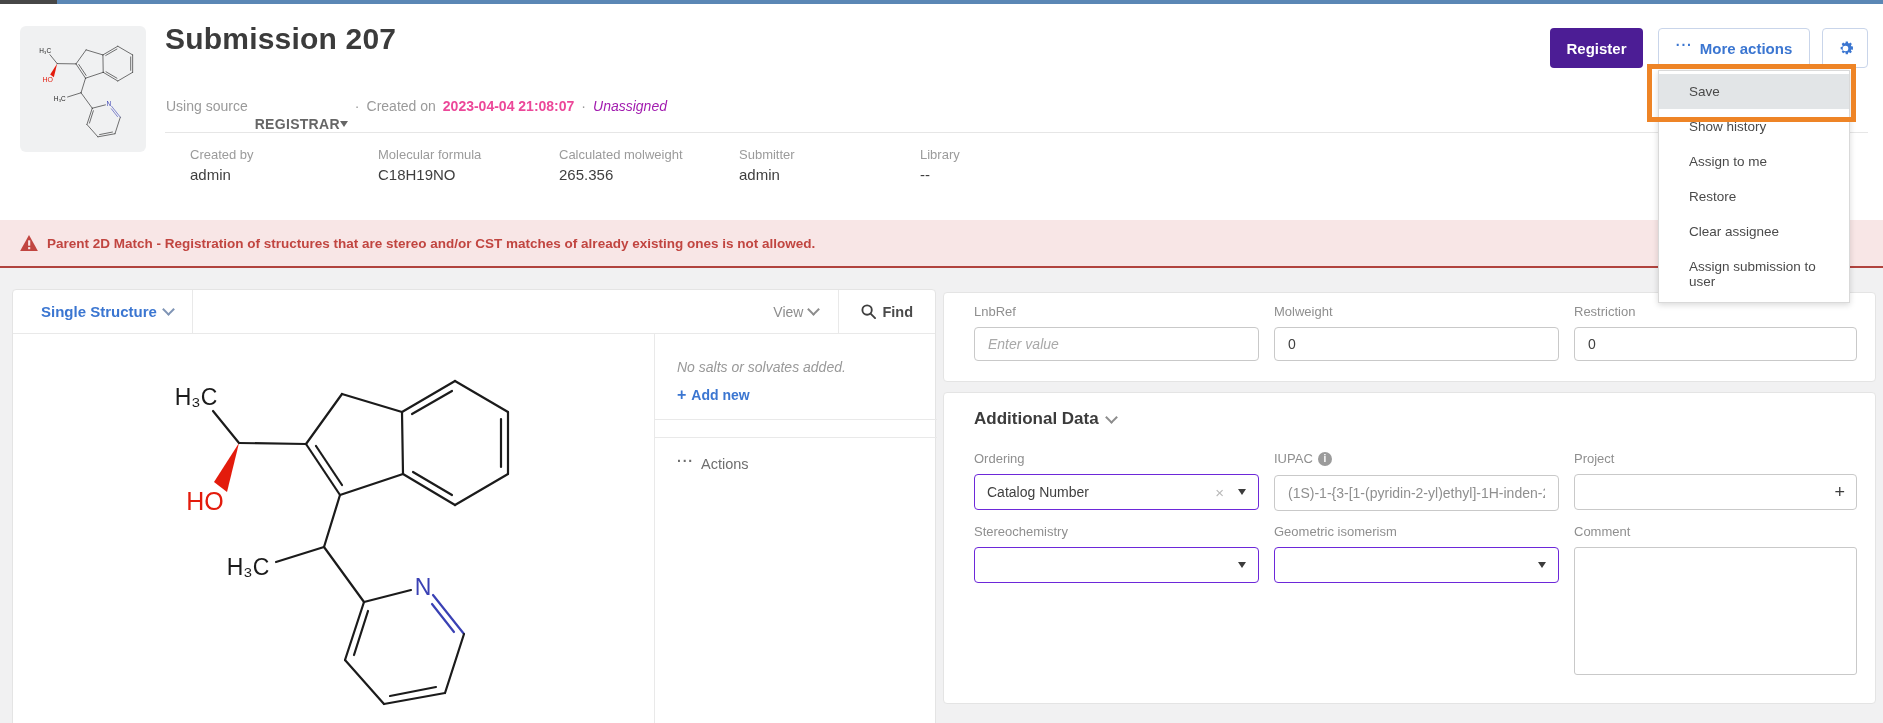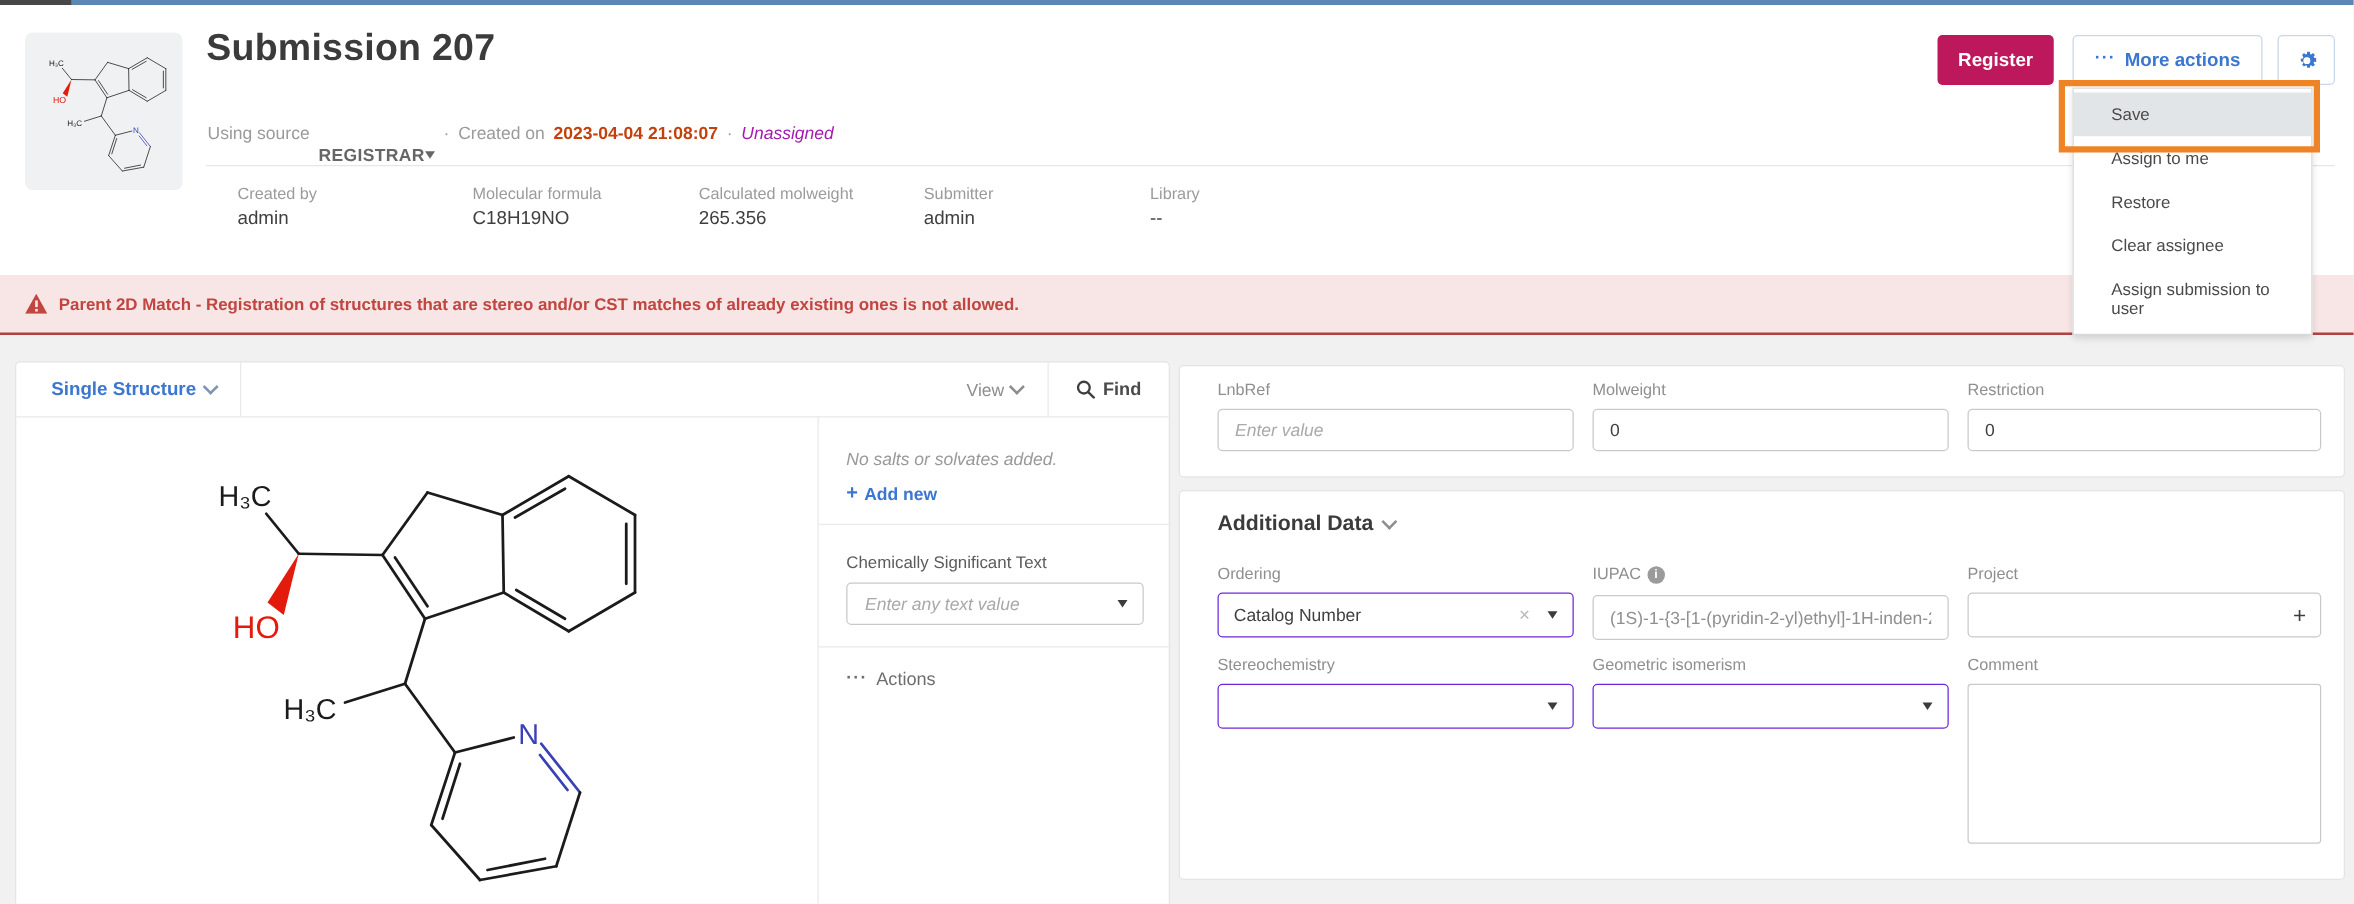--- a/index.html
+++ b/index.html
@@ -11,28 +11,28 @@
   .abs{position:absolute;}
   
   .topbar{left:0;top:0;width:1883px;height:4px;background:#5b87b5;}
   .topbar-dark{left:0;top:0;width:57px;height:4px;background:#474747;}
   
   .header{left:0;top:4px;width:1883px;height:216px;background:#ffffff;}
   .thumb{left:20px;top:22px;width:126px;height:126px;background:#f0f1f2;border-radius:6px;display:flex;align-items:center;justify-content:center;}
   .page-title{left:165px;top:18px;font-size:30px;font-weight:700;color:#3b3b3b;letter-spacing:.2px;}
   .subtitle{left:166px;top:76px;font-size:14px;color:#9a9a9a;display:flex;align-items:center;gap:7px;}
   .subtitle .src{color:#666;font-weight:700;letter-spacing:.3px;cursor:pointer;display:flex;align-items:center;gap:0;margin-top:36px;}
-  .subtitle .strong{color:#c2410c;font-weight:700;}
+  .subtitle .strong{color:#ec4899;font-weight:700;}
   .subtitle .it{font-style:italic;color:#a21caf;}
   .hdr-divider{left:165px;top:128px;width:1703px;height:1px;background:#e6e6e6;}
   .meta{top:143px;font-size:13px;color:#9b9b9b;}
   .meta .val{margin-top:4px;font-size:15px;color:#3f3f3f;}
   
   .btn{height:40px;border-radius:4px;font-size:15px;font-weight:700;display:flex;align-items:center;justify-content:center;cursor:pointer;box-sizing:border-box;}
-  .btn-register{left:1550px;top:24px;width:93px;background:#be185d;color:#fff;}
+  .btn-register{left:1550px;top:24px;width:93px;background:#4c1d95;color:#fff;}
   .btn-more{left:1658px;top:24px;width:152px;background:#fff;color:#3b76d1;border:1px solid #c9d5ea;gap:7px;}
   .btn-gear{left:1822px;top:24px;width:46px;background:#fff;border:1px solid #c9d5ea;}
   .ellipsis{font-weight:700;letter-spacing:1px;font-size:14px;line-height:6px;position:relative;top:-3px;}
   
   .menu{left:1658px;top:70px;width:192px;background:#fff;border:1px solid #d9d9d9;box-shadow:0 2px 6px rgba(0,0,0,.15);z-index:40;padding:3px 0;box-sizing:border-box;}
   .menu-item{padding:10px 10px 10px 30px;font-size:13.5px;color:#4a4a4a;cursor:pointer;}
   .menu-item.hl{background:#e2e5e7;}
   .annotation{left:1647px;top:64px;width:209px;height:58px;border:5px solid #ee8426;box-sizing:border-box;z-index:50;pointer-events:none;}
   
   .banner{left:0;top:220px;width:1883px;height:48px;background:#f8e6e6;border-bottom:2px solid #b1433e;display:flex;align-items:center;gap:9px;padding-left:20px;box-sizing:border-box;}
@@ -223,27 +223,20 @@
 
   <div class="abs salts-col">
     <div class="pad">
       <div class="salts-empty">No salts or solvates added.</div>
       <div class="add-new">
         <span style="font-weight:700;font-size:16px;">+</span>
         <span>Add new</span>
       </div>
     </div>
     <div class="col-div"></div>
-    <div class="pad">
-      <div class="cst-label">Chemically Significant Text</div>
-      <div class="cst-input">
-        <input type="text" placeholder="Enter any text value" style="">
-        <span class="caret"></span>
-      </div>
-    </div>
     <div class="col-div" style="margin-top:17px"></div>
     <div class="pad">
       <div class="actions-row">
         <span class="ellipsis" style="color:#6e6e6e">···</span>
         <span>Actions</span>
       </div>
     </div>
   </div>
 </div>
 
@@ -312,19 +305,20 @@
   </div>
   <div class="abs col3" style="top:131px">
     <div class="f-label">Comment</div>
     <textarea class="comment" style="margin-top: 8px;"></textarea>
     
   </div>
 </div>
 
 <div class="abs menu">
   <div class="menu-item hl">Save</div>
+  <div class="menu-item">Show history</div>
   <div class="menu-item">Assign to me</div>
   <div class="menu-item">Restore</div>
   <div class="menu-item">Clear assignee</div>
   <div class="menu-item">Assign submission to user</div>
 </div>
 
 <div class="abs annotation"></div>
 
 </body></html>

